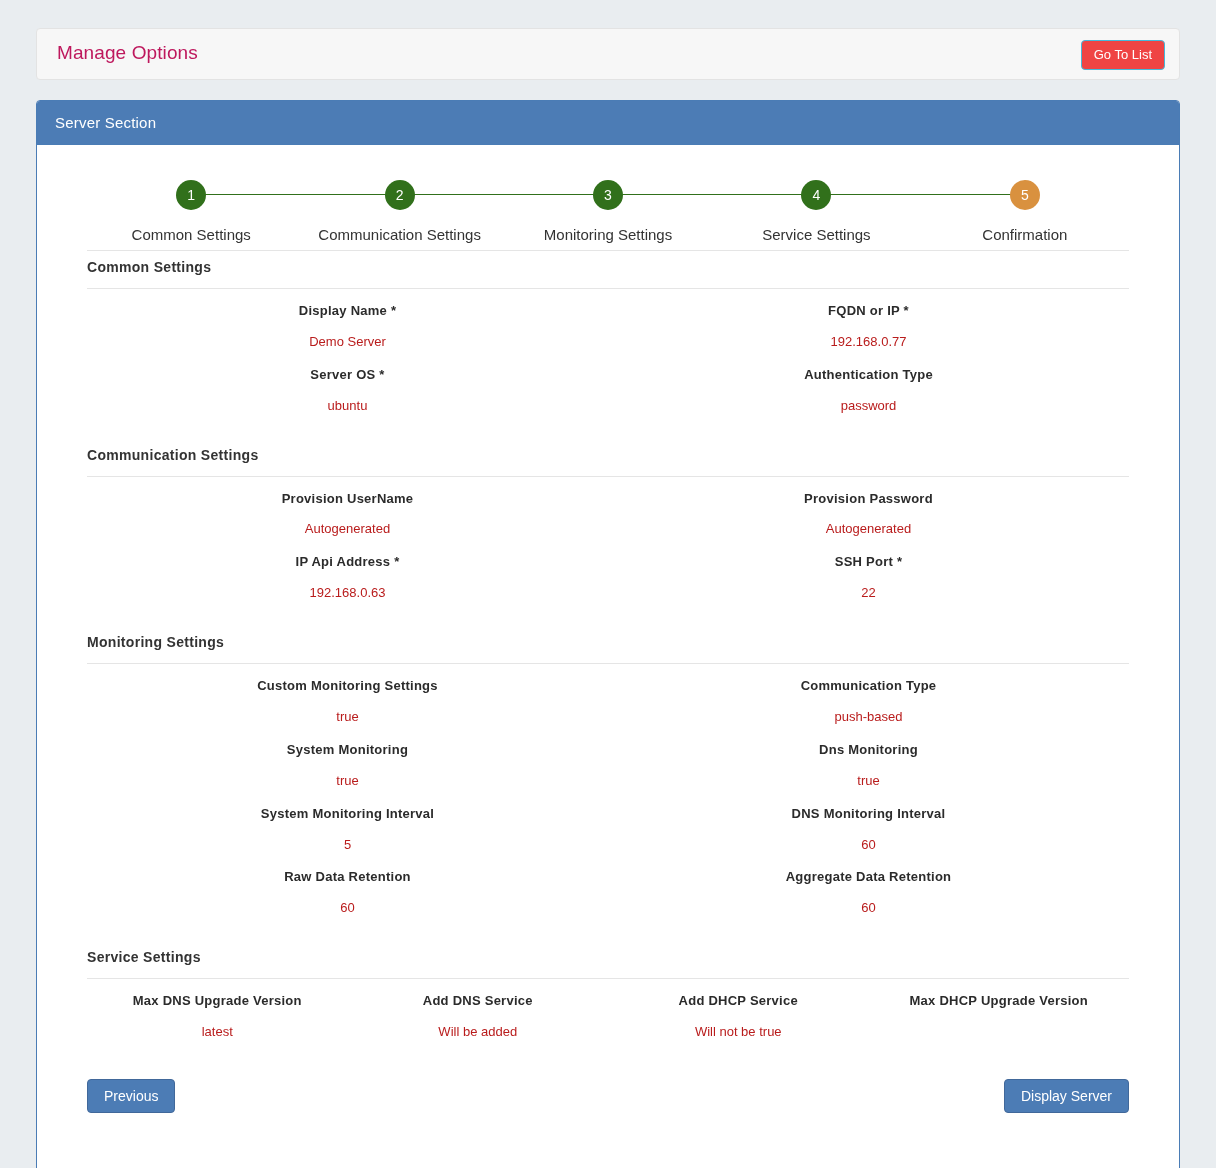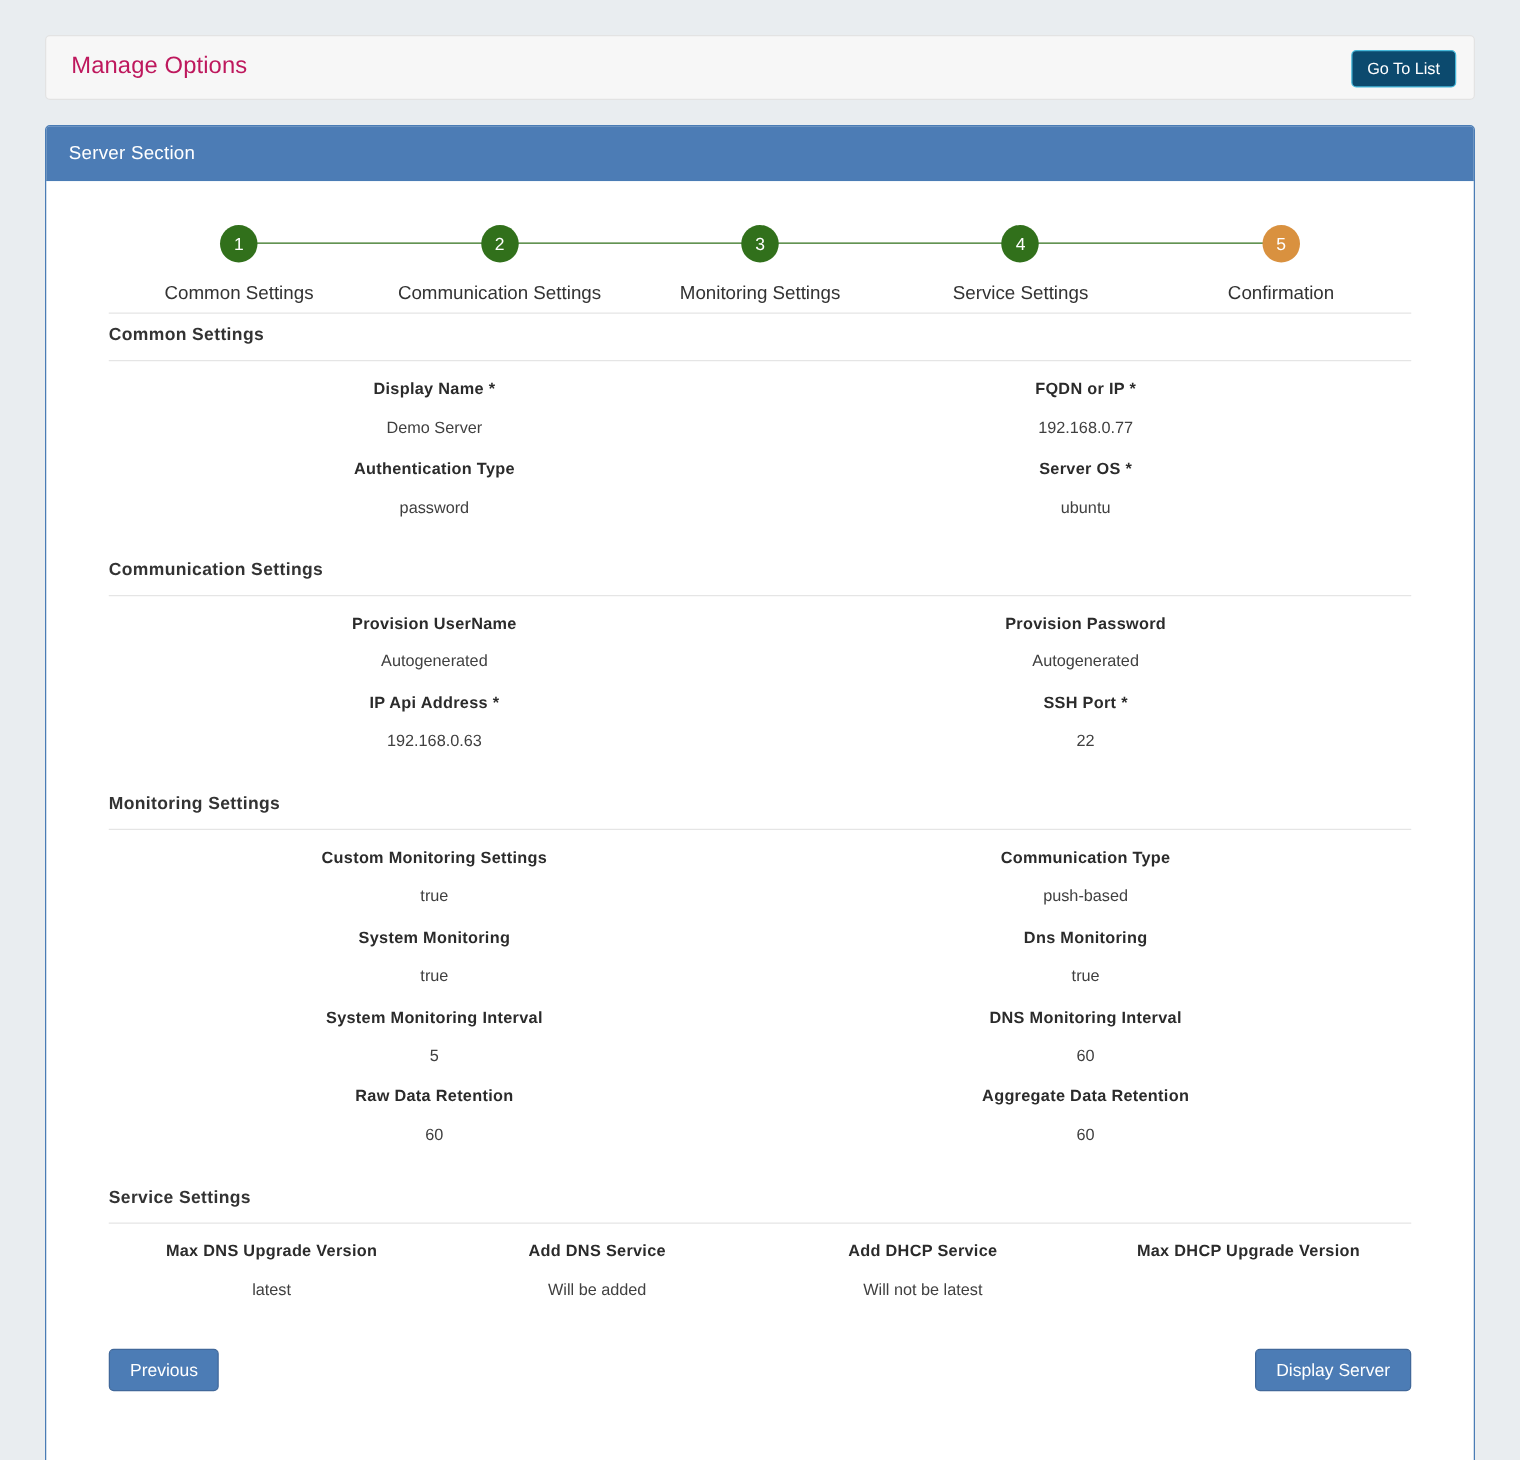--- a/index.html
+++ b/index.html
@@ -34,21 +34,21 @@
     top: 13px;
     font-size: 19px;
     color: #be185d;
     font-weight: 400;
     letter-spacing: .1px;
   }
   .gotolist-btn {
     position: absolute;
     right: 14px;
     top: 11px;
-    background: #0c4a6e;
+    background: #ef4444;
     border: 1px solid #46b8da;
     border-radius: 4px;
     color: #ffffff;
     font-size: 13px;
     font-family: "Liberation Sans", sans-serif;
     padding: 7px 12px 8px 12px;
     line-height: 1;
     cursor: pointer;
   }
 
@@ -160,21 +160,21 @@
   }
   .kv-label {
     font-size: 13px;
     font-weight: bold;
     color: #2b2b2b;
     letter-spacing: .25px;
     line-height: 1.3;
   }
   .kv-value {
     font-size: 13px;
-    color: #404040;
+    color: #b91c1c;
     margin-top: 14px;
     line-height: 1.3;
     min-height: 16px;
   }
 
   
   .footer {
     margin: 14px 50px 0 50px;
     position: relative;
     height: 70px;
@@ -246,26 +246,26 @@
           <div class="kv-grid cols-2">
             <div class="kv-cell">
               <div class="kv-label">Display Name *</div>
               <div class="kv-value">Demo Server</div>
             </div>
             <div class="kv-cell">
               <div class="kv-label">FQDN or IP *</div>
               <div class="kv-value">192.168.0.77</div>
             </div>
             <div class="kv-cell">
+              <div class="kv-label">Server OS *</div>
+              <div class="kv-value">ubuntu</div>
+            </div>
+            <div class="kv-cell">
               <div class="kv-label">Authentication Type</div>
               <div class="kv-value">password</div>
-            </div>
-            <div class="kv-cell">
-              <div class="kv-label">Server OS *</div>
-              <div class="kv-value">ubuntu</div>
             </div>
           </div>
         </div>
         <div class="section">
           <div class="section-title">Communication Settings</div>
           <div class="kv-grid cols-2">
             <div class="kv-cell">
               <div class="kv-label">Provision UserName</div>
               <div class="kv-value">Autogenerated</div>
             </div>
@@ -326,21 +326,21 @@
             <div class="kv-cell">
               <div class="kv-label">Max DNS Upgrade Version</div>
               <div class="kv-value">latest</div>
             </div>
             <div class="kv-cell">
               <div class="kv-label">Add DNS Service</div>
               <div class="kv-value">Will be added</div>
             </div>
             <div class="kv-cell">
               <div class="kv-label">Add DHCP Service</div>
-              <div class="kv-value">Will not be latest</div>
+              <div class="kv-value">Will not be true</div>
             </div>
             <div class="kv-cell">
               <div class="kv-label">Max DHCP Upgrade Version</div>
               <div class="kv-value"></div>
             </div>
           </div>
         </div>
       </div>
 
     <div class="footer">

